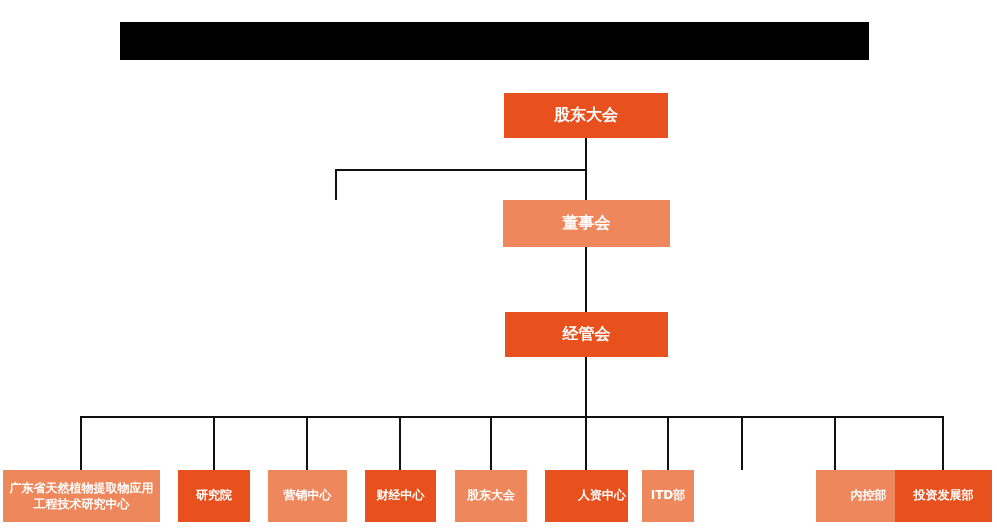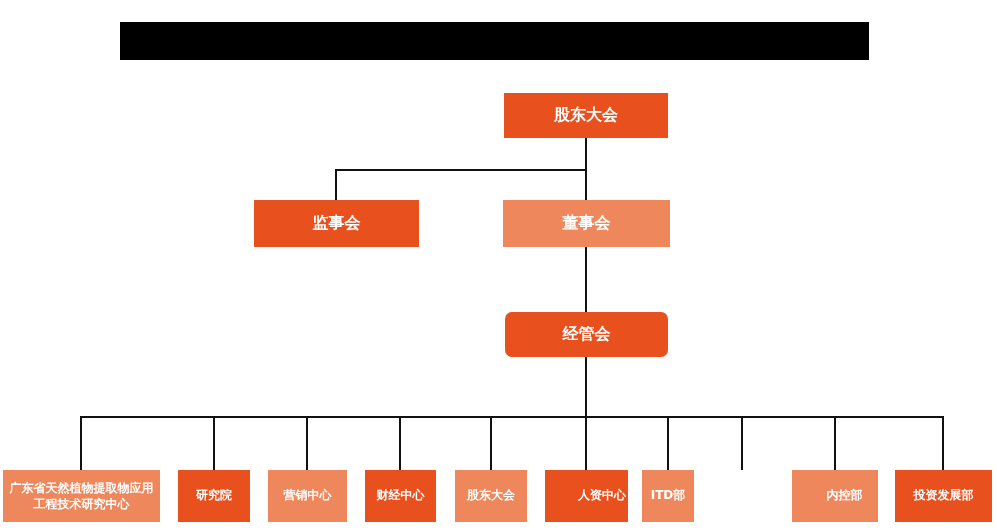--- a/index.html
+++ b/index.html
@@ -66,28 +66,27 @@
   <div class="vline" style="left:399px; top:416px; height:54px;"></div>
   <div class="vline" style="left:490px; top:416px; height:54px;"></div>
   <div class="vline" style="left:585px; top:416px; height:54px;"></div>
   <div class="vline" style="left:667px; top:416px; height:54px;"></div>
   <div class="vline" style="left:741px; top:416px; height:54px;"></div>
   <div class="vline" style="left:834px; top:416px; height:54px;"></div>
   <div class="vline" style="left:942px; top:416px; height:54px;"></div>
 
   <div class="node primary" style="left:504px; top:93px; width:164px; height:45px;">股东大会</div>
 
-  <div class="node primary" style="left:254px; top:200px; width:165px; height:47px;">监事会</div>
   <div class="node secondary" style="left:503px; top:200px; width:167px; height:47px;">董事会</div>
 
-  <div class="node primary" style="left:505px; top:312px; width:163px; height:45px;border-radius:7px;">经管会</div>
+  <div class="node primary" style="left:505px; top:312px; width:163px; height:45px;">经管会</div>
 
   <div class="node secondary dept dept-small" style="left:3px; top:470px; width:157px; height:52px;">广东省天然植物提取物应用工程技术研究中心</div>
   <div class="node primary dept" style="left:178px; top:470px; width:72px; height:52px;">研究院</div>
   <div class="node secondary dept" style="left:268px; top:470px; width:79px; height:52px;">营销中心</div>
   <div class="node primary dept" style="left:365px; top:470px; width:71px; height:52px;">财经中心</div>
   <div class="node secondary dept" style="left:455px; top:470px; width:72px; height:52px;">股东大会</div>
   <div class="node primary dept" style="left:545px; top:470px; width:83px; height:52px;padding-left:31px;">人资中心</div>
   <div class="node secondary dept" style="left:642px; top:470px; width:52px; height:52px;">ITD部</div>
-  <div class="node secondary dept" style="left:792px; top:470px; width:86px; height:52px;padding-left:19px;">内控部</div>
+  <div class="node secondary dept" style="left:816px; top:470px; width:86px; height:52px;padding-left:19px;">内控部</div>
   <div class="node primary dept" style="left:895px; top:470px; width:97px; height:52px;">投资发展部</div>
 
 </div>
 
 </body></html>

